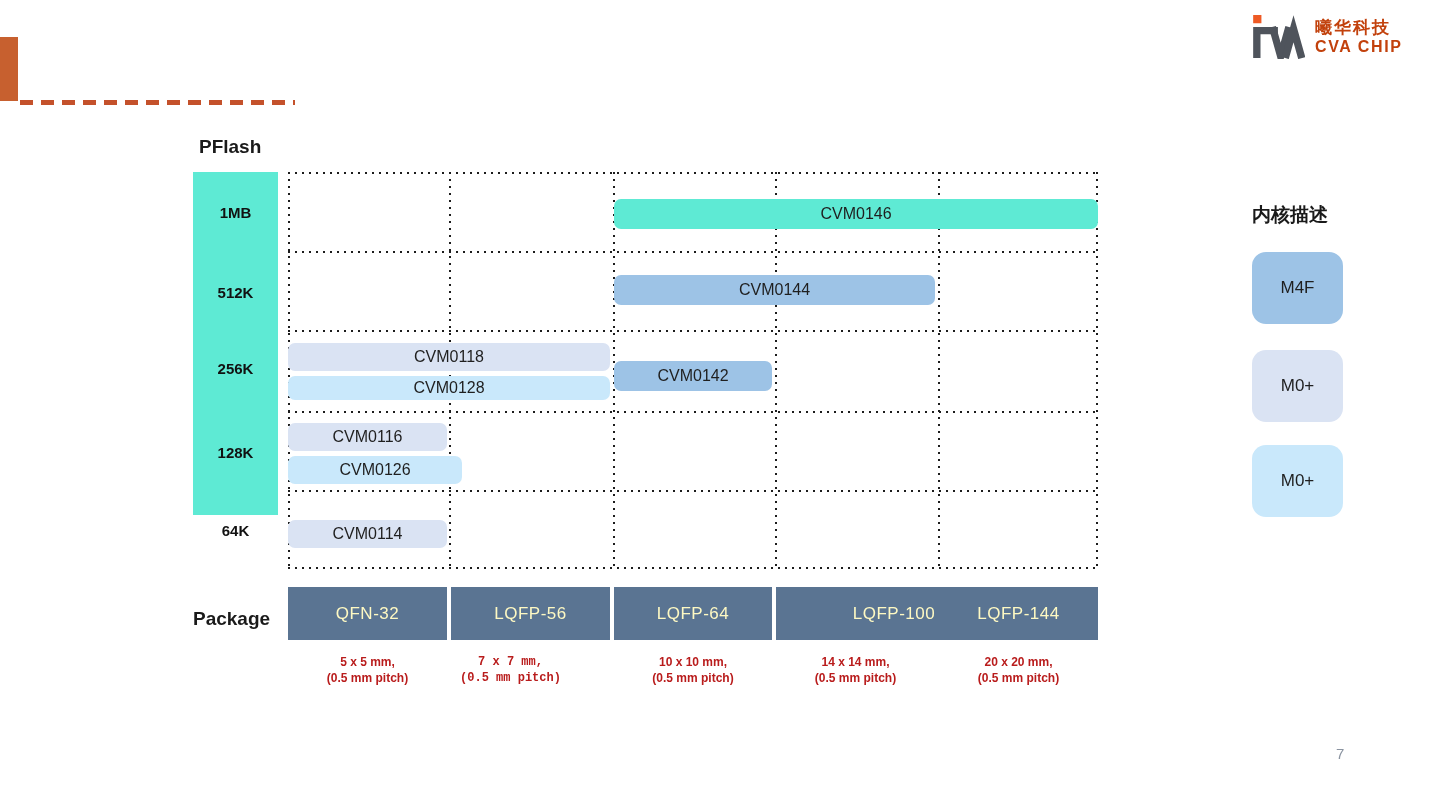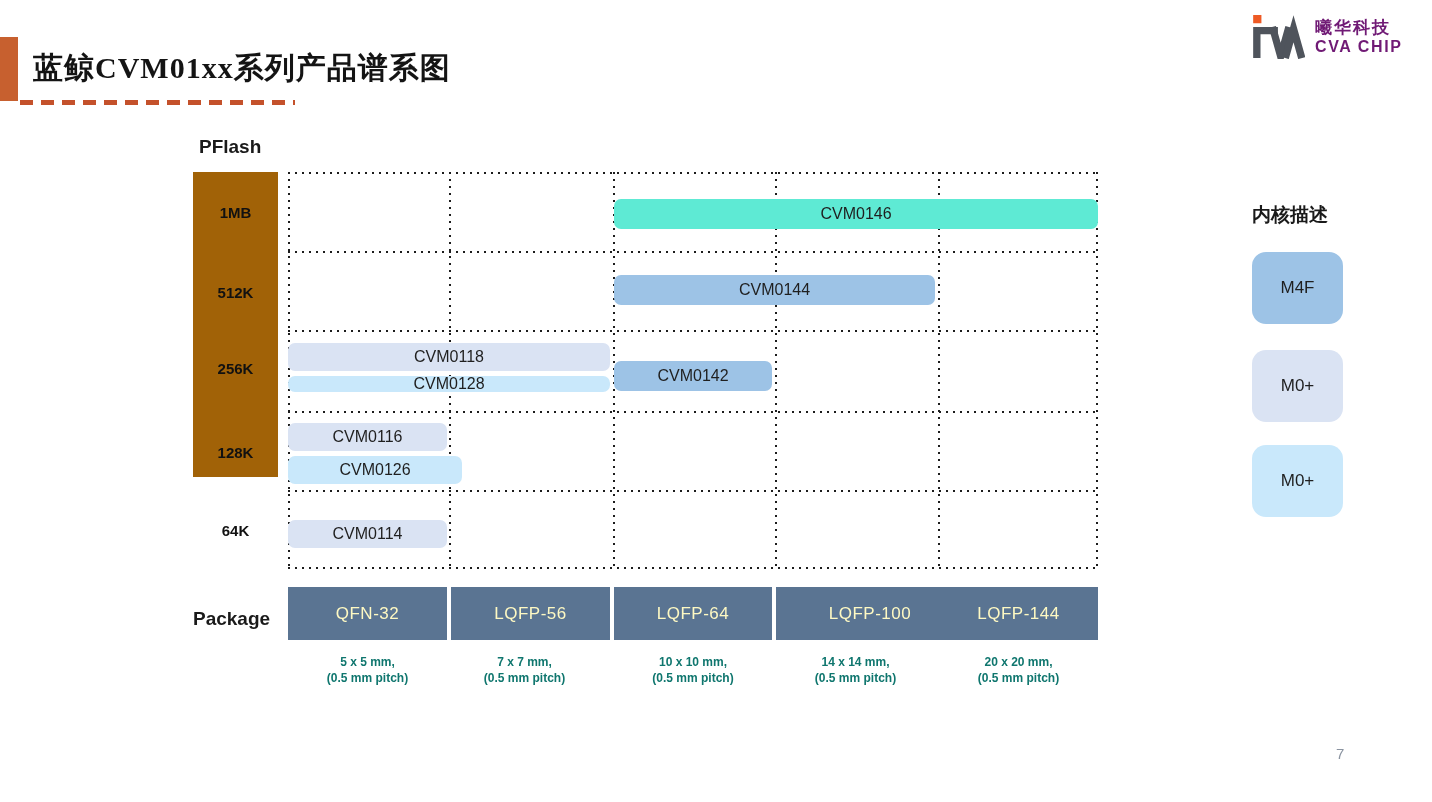--- a/index.html
+++ b/index.html
@@ -9,60 +9,59 @@
   
   .accent-bar{position:absolute;left:0;top:37px;width:18px;height:64px;background:#C7602F;}
   .page-title{position:absolute;left:33px;top:48px;margin:0;
               font-family:"Liberation Serif","DejaVu Serif",serif;
               font-size:30px;font-weight:bold;color:#141414;letter-spacing:1px;}
   .title-underline{position:absolute;left:20px;top:100px;width:275px;height:5px;
               background:repeating-linear-gradient(90deg,#C4512B 0 13px,transparent 13px 21px);}
 
   
   .logo{position:absolute;left:1249px;top:15px;display:flex;align-items:center;}
-  .logo-text{margin-left:10px;color:#701a75;line-height:1.15;}
+  .logo-text{margin-left:10px;color:#c2410c;line-height:1.15;}
   .logo-cn{display:block;font-size:17px;font-weight:bold;letter-spacing:2px;}
   .logo-en{display:block;font-size:16px;font-weight:bold;letter-spacing:1.6px;}
 
   
   .pflash-label{position:absolute;left:199px;top:136px;font-size:19px;font-weight:bold;}
-  .flash-axis{position:absolute;left:193px;top:172px;width:85px;height:305px;background:#a16207;}
+  .flash-axis{position:absolute;left:193px;top:172px;width:85px;height:343px;background:#5eead4;}
   .flash-size-label{position:absolute;left:0;width:100%;text-align:center;
               transform:translateY(-50%);font-size:15px;font-weight:bold;color:#111;}
 
   
   .chart-grid{position:absolute;left:288px;top:172px;width:810px;height:397px;}
   .vline{position:absolute;top:0;width:2px;height:397px;
          background:repeating-linear-gradient(180deg,#1c1c1c 0 2px,transparent 2px 7px);}
   .hline{position:absolute;left:0;height:2px;width:810px;
          background:repeating-linear-gradient(90deg,#1c1c1c 0 2px,transparent 2px 7px);}
   .product-bar{position:absolute;border-radius:7px;display:flex;align-items:center;
          justify-content:center;font-size:16px;color:#1f1f1f;}
 
   
   .package-label{position:absolute;left:193px;top:608px;font-size:19px;font-weight:bold;}
   .package-header{position:absolute;top:587px;height:53px;background:#5A7492;color:#fef9c3;
          display:flex;align-items:center;justify-content:center;font-size:17px;letter-spacing:.5px;}
   .package-size{position:absolute;top:654px;text-align:center;font-size:12px;font-weight:bold;
-         color:#0f766e;line-height:1.35;}
+         color:#b91c1c;line-height:1.35;}
 
   
   .legend-title{position:absolute;left:1252px;top:202px;font-size:19px;font-weight:bold;}
   .legend-box{position:absolute;left:1252px;width:91px;height:72px;border-radius:14px;
          display:flex;align-items:center;justify-content:center;font-size:17px;color:#1f1f1f;}
 
   .page-number{position:absolute;left:1336px;top:745px;font-size:15px;color:#8A93A0;}
 </style>
 </head>
 <body>
 
 <div class="page">
 
   <div class="accent-bar"></div>
-  <h1 class="page-title">蓝鲸CVM01xx系列产品谱系图</h1>
   <div class="title-underline"></div>
 
   <div class="logo">
     <svg width="56" height="44" viewBox="0 0 58 48">
       <rect x="3" y="0" width="9" height="9" fill="#EE5A24"></rect>
       <path d="M3,13 H30 V21 H11 V47 H3 Z" fill="#4F545C"></path>
       <path d="M24,13 L33,45 L42,13" fill="none" stroke="#4F545C" stroke-width="8"></path>
       <path d="M38,47 L47,15 L56,47" fill="none" stroke="#4F545C" stroke-width="8"></path>
     </svg>
     <span class="logo-text">
@@ -89,41 +88,41 @@
       <div class="vline" style="left: 808px;"></div>
       <div class="hline" style="top: 0px;"></div>
       <div class="hline" style="top: 79px;"></div>
       <div class="hline" style="top: 158px;"></div>
       <div class="hline" style="top: 239px;"></div>
       <div class="hline" style="top: 318px;"></div>
       <div class="hline" style="top: 395px;"></div>
       <div class="product-bar" style="left: 326px; width: 484px; top: 27px; height: 30px; background: #5eead4;">CVM0146</div>
       <div class="product-bar" style="left: 326px; width: 321px; top: 103px; height: 30px; background: rgb(157, 195, 230);">CVM0144</div>
       <div class="product-bar" style="left: 0px; width: 322px; top: 171px; height: 28px; background: rgb(218, 227, 243); text-align: right;">CVM0118</div>
-      <div class="product-bar" style="left: 0px; width: 322px; top: 204px; height: 16px; background: rgb(201, 232, 251);">CVM0128</div>
+      <div class="product-bar" style="left: 0px; width: 322px; top: 204px; height: 24px; background: rgb(201, 232, 251);">CVM0128</div>
       <div class="product-bar" style="left: 326px; width: 158px; top: 189px; height: 30px; background: rgb(157, 195, 230);">CVM0142</div>
       <div class="product-bar" style="left: 0px; width: 159px; top: 251px; height: 28px; background: rgb(218, 227, 243);">CVM0116</div>
       <div class="product-bar" style="left: 0px; width: 174px; top: 284px; height: 28px; background: rgb(201, 232, 251);">CVM0126</div>
       <div class="product-bar" style="left: 0px; width: 159px; top: 348px; height: 28px; background: rgb(218, 227, 243);">CVM0114</div>
     </div>
 
   <div class="package-label">Package</div>
   <div id="package-row">
       <div class="package-header" style="left: 288px; width: 159px;">QFN-32</div>
       <div class="package-header" style="left: 451px; width: 159px;">LQFP-56</div>
       <div class="package-header" style="left: 614px; width: 158px;">LQFP-64</div>
-      <div class="package-header" style="left: 776px; width: 188px;">LQFP-100</div>
+      <div class="package-header" style="left: 776px; width: 188px; padding-left: 24px;">LQFP-100</div>
       <div class="package-header" style="left: 939px; width: 159px;">LQFP-144</div>
     </div>
   <div id="size-row">
       <div class="package-size" style="left: 288px; width: 159px;">
         <div>5 x 5 mm,</div>
         <div>(0.5 mm pitch)</div>
       </div>
-      <div class="package-size" style="left: 445px; width: 159px;">
+      <div class="package-size" style="left: 431px; width: 159px; font-family: Liberation Mono, monospace;">
         <div>7 x 7 mm,</div>
         <div>(0.5 mm pitch)</div>
       </div>
       <div class="package-size" style="left: 614px; width: 158px;">
         <div>10 x 10 mm,</div>
         <div>(0.5 mm pitch)</div>
       </div>
       <div class="package-size" style="left: 776px; width: 159px;">
         <div>14 x 14 mm,</div>
         <div>(0.5 mm pitch)</div>

